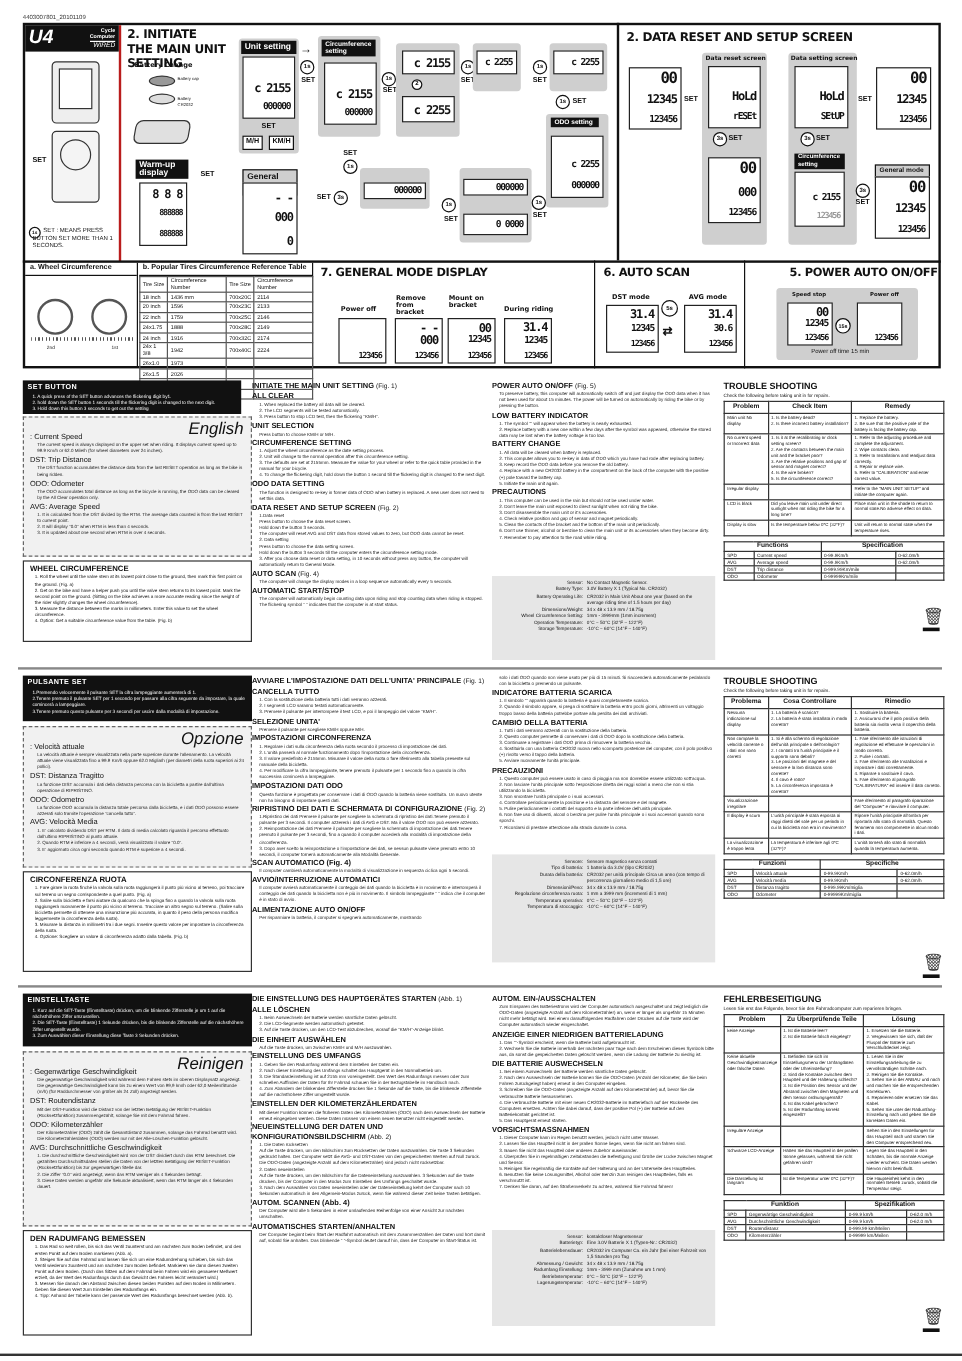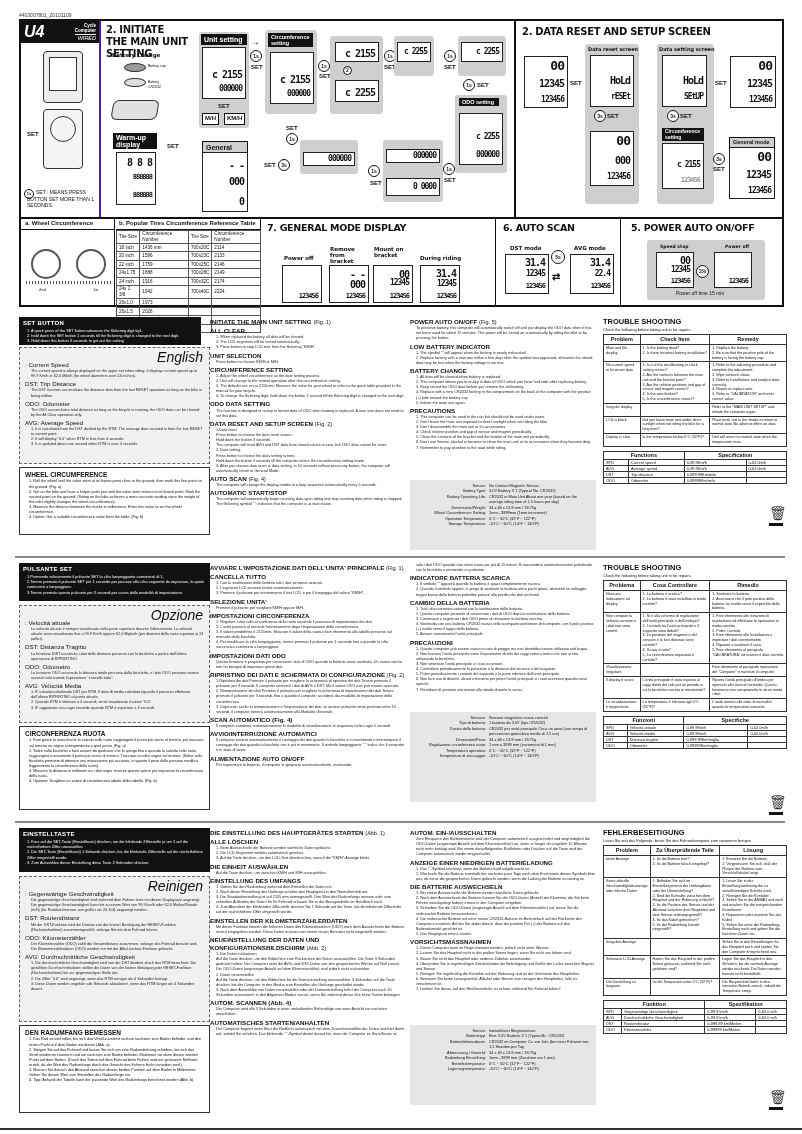--- a/index.html
+++ b/index.html
@@ -47,21 +47,21 @@
 .bin{position:absolute;font-size:14px;color:#333}
 .bin-bar{position:absolute;width:14px;height:3px;background:#111}
 </style>
 </head>
 <body>
 
 <div class="abs docid">4403007801_20101109</div>
 
 <div class="abs frame" style="left:19px;top:19px;width:765px;height:288px;"></div>
 
-<div class="abs" style="left:21px;top:21px;width:80px;height:197px;border-right:2px solid #4c1d95;">
+<div class="abs" style="left:21px;top:21px;width:80px;height:197px;border-right:2px solid #b91c1c;">
   <div style="background:#111;color:#fff;height:22px;display:flex;align-items:center;padding:0 3px;justify-content:space-between">
     <span style="font-size:16px;font-weight:900;font-style:italic">U4</span>
     <span style="text-align:right;font-size:4.5px;line-height:1.2">
       <span style="display:block;font-weight:bold">Cycle</span>
       <span style="display:block;font-weight:bold">Computer</span>
       <span style="display:block;font-style:italic;font-size:5.5px;border-top:1px solid #fff">WIRED</span>
     </span>
   </div>
   <div style="position:absolute;left:22px;top:30px;width:40px;height:52px;border:1.5px solid #333;border-radius:4px;background:#eee">
       <div style="margin:5px;height:34px;border:1px solid #333;background:#fff"></div>
@@ -333,27 +333,27 @@
 <span class="small-lbl" style="left:510px;top:245px">DST mode</span>
 <div class="lcd" style="left:505px;top:254px;width:44px;height:40px">
     <span class="mid" style="top:1px">31.4</span>
     <span class="mid" style="top:14px;font-size:8px">12345</span>
     <span class="mid" style="top:27px;font-size:7px">123456</span>
   </div>
 <div class="circle" style="left:551px;top:250px;width:14px;height:14px">5s</div>
 <span class="small-lbl" style="left:574px;top:245px">AVG mode</span>
 <div class="lcd" style="left:570px;top:254px;width:44px;height:40px">
     <span class="mid" style="top:1px">31.4</span>
-    <span class="mid" style="top:14px;font-size:8px">22.4</span>
+    <span class="mid" style="top:14px;font-size:8px">30.6</span>
     <span class="mid" style="top:27px;font-size:7px">123456</span>
   </div>
 <span class="arrow" style="left:552px;top:270px">⇄</span>
 
 <div class="abs" style="left:620px;top:217px;width:1px;height:90px;background:#111"></div>
-<div class="step-title" style="left:631px;top:222px;font-size:9.5px">5. POWER AUTO ON/OFF</div>
+<div class="step-title" style="left:658px;top:222px;font-size:9.5px">5. POWER AUTO ON/OFF</div>
 <div class="grey" style="left:647px;top:240px;width:118px;height:60px"></div>
 <span class="small-lbl" style="left:660px;top:244px;font-size:4.5px">Speed stop</span>
 <div class="lcd" style="left:656px;top:252px;width:38px;height:36px">
     <span class="mid" style="top:1px">00</span>
     <span class="mid" style="top:12px;font-size:8px">12345</span>
     <span class="mid" style="top:24px;font-size:7px">123456</span>
   </div>
 <div class="circle" style="left:696px;top:265px;width:13px;height:13px;font-size:4.5px">15s</div>
 <span class="small-lbl" style="left:725px;top:244px;font-size:4.5px">Power off</span>
 <div class="lcd" style="left:714px;top:252px;width:38px;height:36px">

